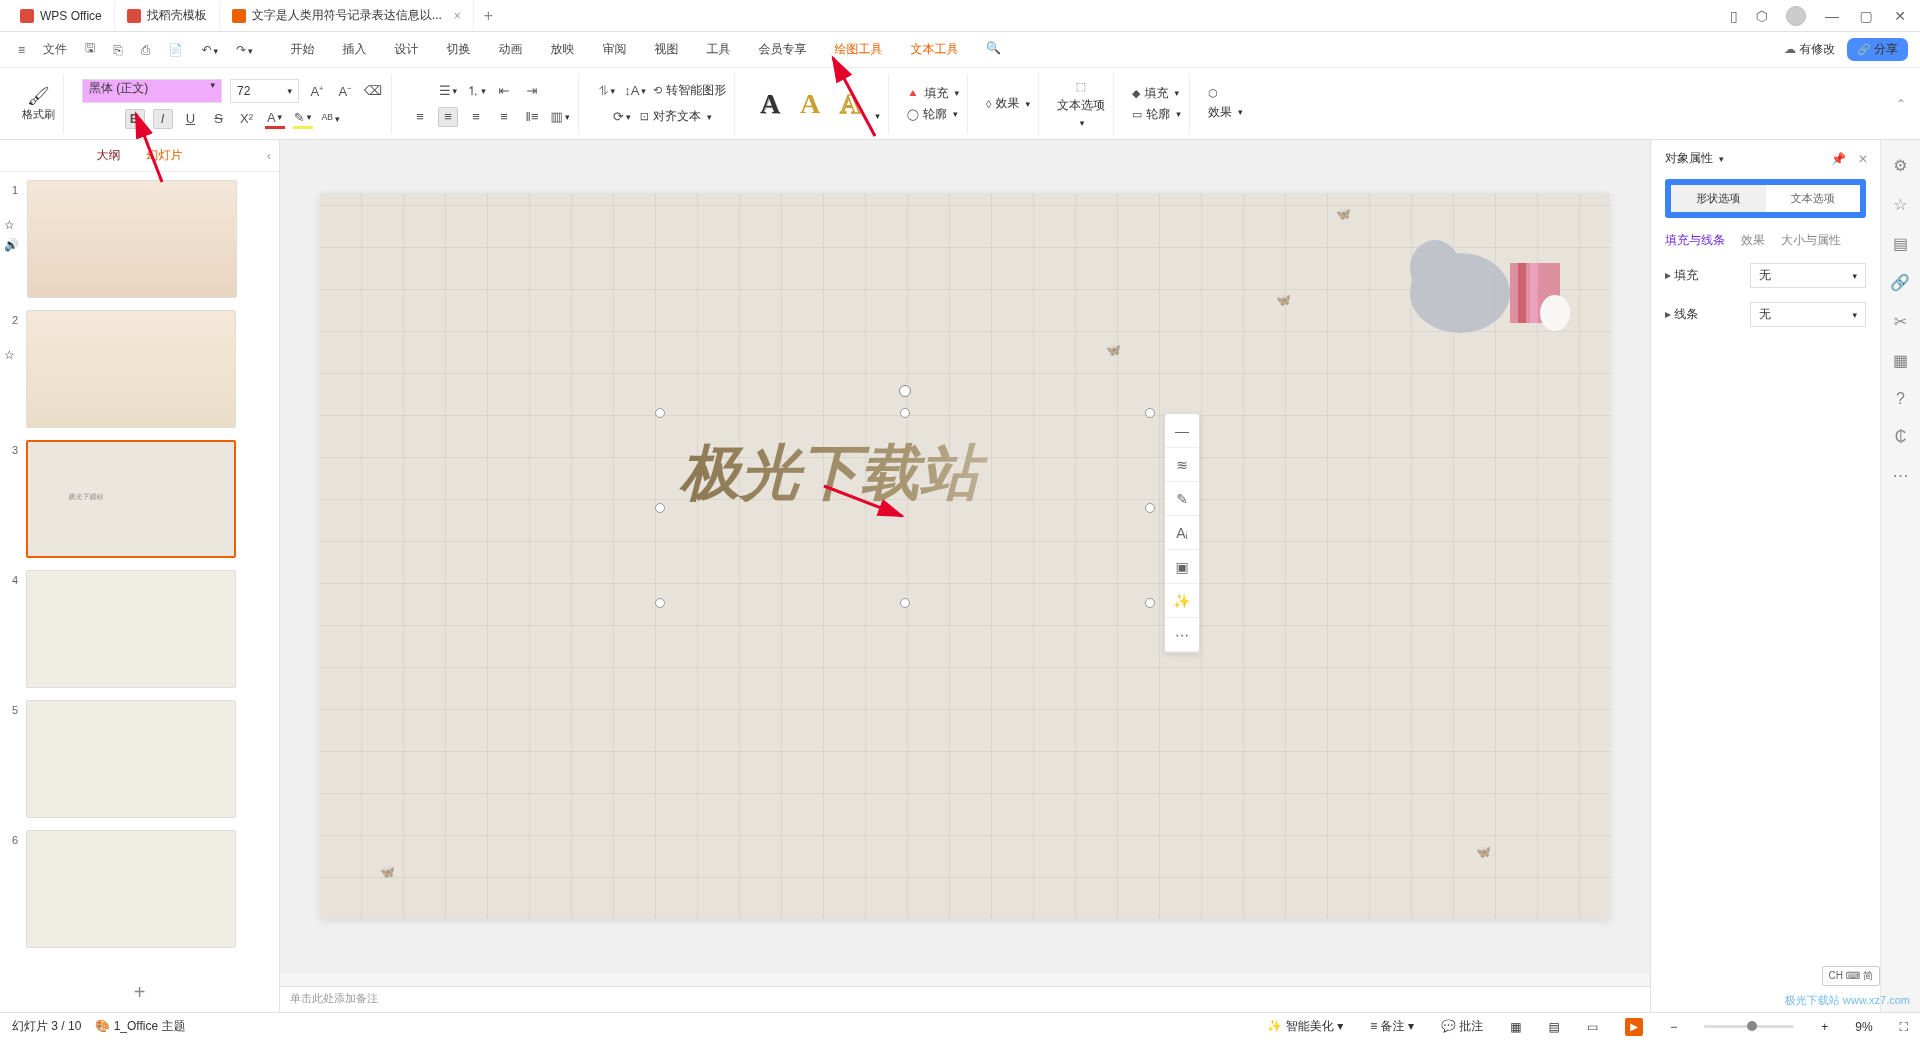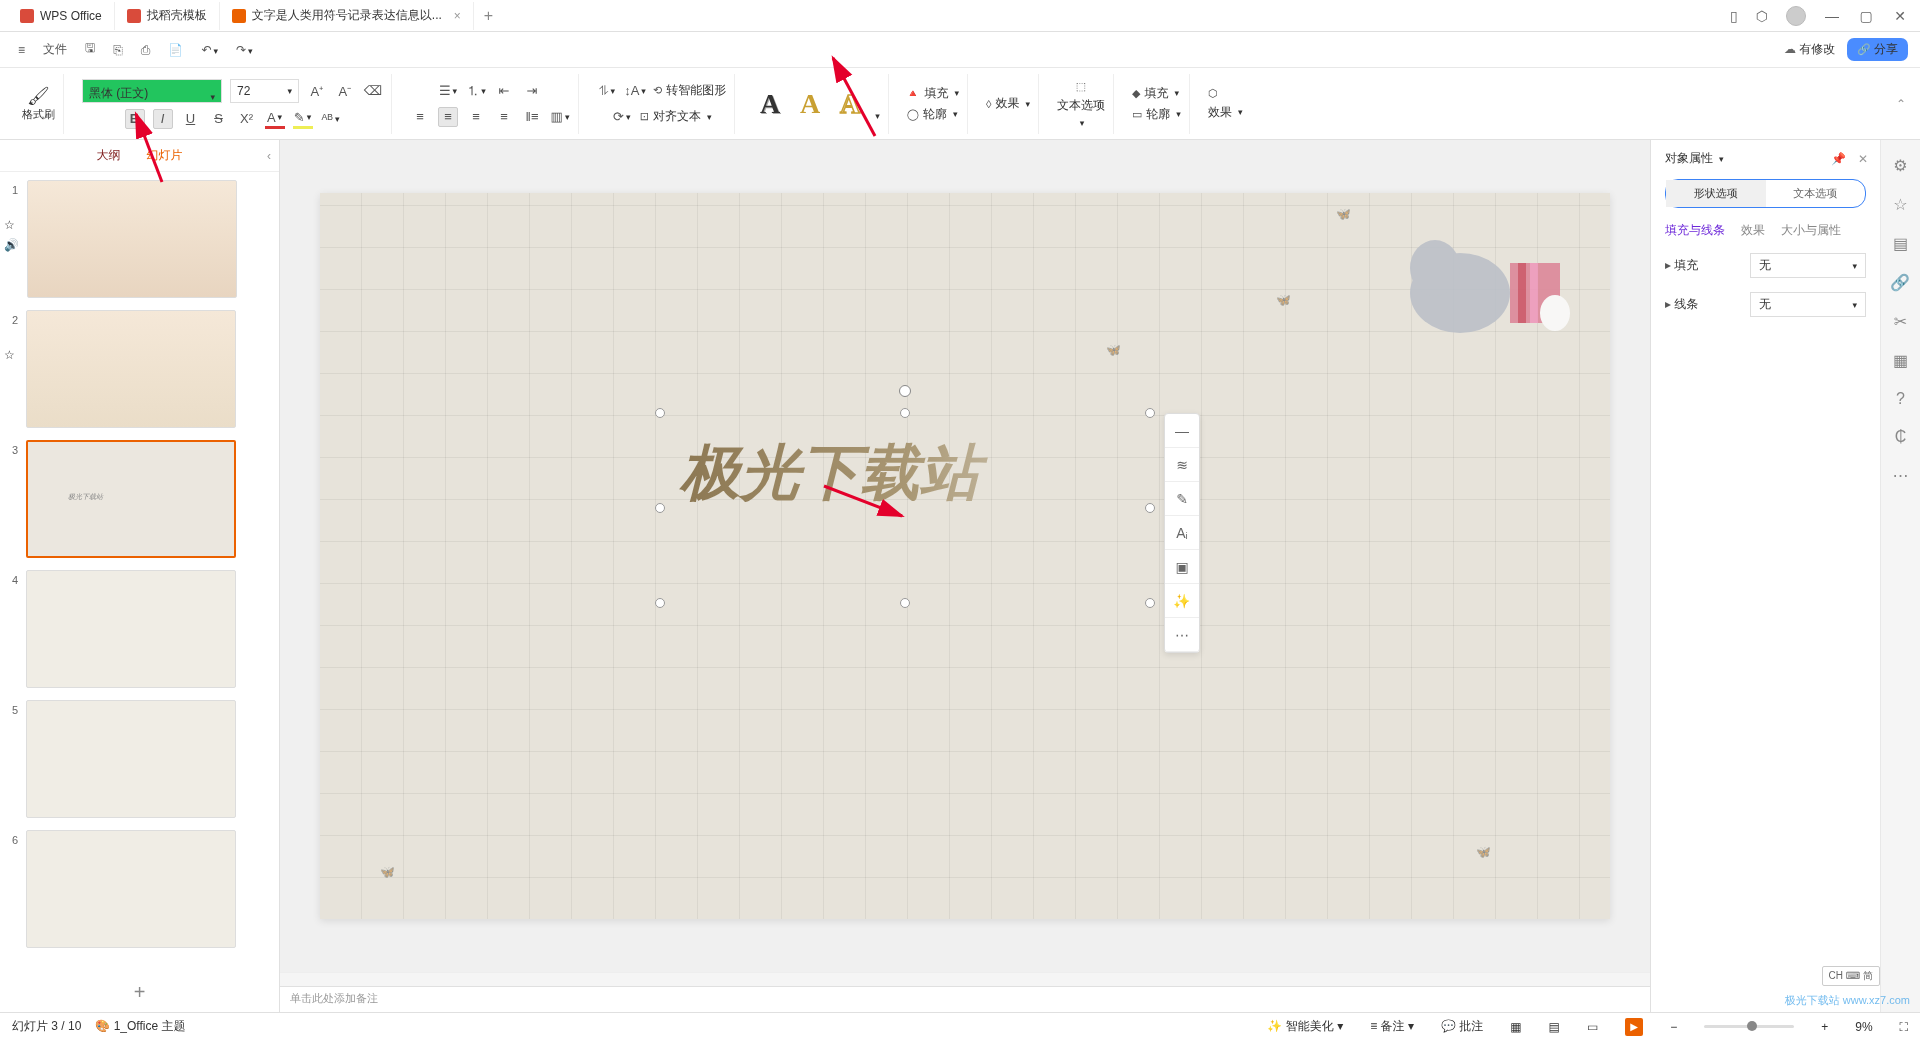--- a/index.html
+++ b/index.html
@@ -24,21 +24,21 @@
 .menu-tab{padding:4px 2px;color:#444}
 .menu-tab.highlight{color:#eb6100}
 .menu-right{margin-left:auto;display:flex;align-items:center;gap:12px}
 .share-btn{background:#4a8cff;color:#fff;padding:3px 10px;border-radius:7px;font-size:11px}
 
 .ribbon{height:72px;background:#fff;display:flex;align-items:center;padding:0 14px;gap:10px;border-bottom:1px solid #e0e0e0}
 .rib-group{display:flex;flex-direction:column;align-items:center;padding:0 8px;border-right:1px solid #eee;height:60px;justify-content:center}
 .rib-row{display:flex;align-items:center;gap:8px}
 .rib-row2{display:flex;flex-direction:column;gap:4px}
 .format-brush{text-align:center;font-size:11px}
-.font-select{height:24px;border:1px solid #ddd;padding:0 6px;width:140px;display:flex;align-items:flex-end;justify-content:space-between;background:#22c55e}
+.font-select{height:24px;border:1px solid #ddd;padding:0 6px;width:140px;display:flex;align-items:flex-start;justify-content:space-between;background:#f0abfc}
 .size-select{height:24px;border:1px solid #ddd;padding:0 6px;width:69px;display:flex;align-items:center;justify-content:space-between;background:#fff}
 .fm-btn{width:20px;height:20px;display:inline-flex;align-items:center;justify-content:center;color:#555;font-size:13px}
 .fm-btn.active{background:#e8e8e8;border:1px solid #ccc;border-radius:2px}
 .bold{font-weight:bold}
 .italic{font-style:italic}
 .underline{text-decoration:underline}
 .strike{text-decoration:line-through}
 .wordart-row{display:flex;gap:6px}
 .wordart{width:34px;height:34px;display:flex;align-items:center;justify-content:center;font-size:28px;font-weight:bold;font-family:serif}
 .wa1{color:#333;text-shadow:1px 1px 0 #aaa}
@@ -80,21 +80,21 @@
 .arrow-red{position:absolute;pointer-events:none}
 .arrow1{left:130px;top:108px;width:40px;height:80px}
 .arrow2{left:825px;top:52px;width:60px;height:90px}
 .arrow3{left:540px;top:342px;width:90px;height:40px}
 
 .notes-bar{height:26px;background:#fff;border-top:1px solid #e0e0e0;padding:4px 10px;color:#999;font-size:11px}
 .hscroll{height:14px;background:#f5f5f5;border-top:1px solid #eee}
 
 .props-panel{width:230px;background:#fff;border-left:1px solid #e0e0e0;padding:10px 14px;position:relative}
 .props-title{font-size:12px;color:#444;margin-bottom:12px;display:flex;align-items:center;gap:4px}
-.props-tabs{display:flex;border:1px solid #3b82f6;border-radius:13px;margin-bottom:14px}
+.props-tabs{display:flex;border:6px solid #3b82f6;border-radius:3px;margin-bottom:14px}
 .props-tab{flex:1;text-align:center;padding:6px;font-size:11px;color:#666}
 .props-tab.active{background:#f0f0f0;color:#333}
 .props-subtabs{display:flex;gap:16px;font-size:11px;margin-bottom:14px}
 .props-subtab{color:#888}
 .props-subtab.active{color:#6d28d9}
 .props-row{display:flex;align-items:center;justify-content:space-between;margin-bottom:14px}
 .props-label{font-size:12px;color:#555}
 .props-select{border:1px solid #ddd;padding:3px 8px;width:116px;font-size:11px;display:flex;justify-content:space-between;align-items:center}
 .props-pin{position:absolute;right:34px;top:12px;color:#999}
 .props-close{position:absolute;right:12px;top:12px;color:#999}
@@ -146,20 +146,35 @@
 <div class="menubar">
   <div class="menu-left">
     <span class="menu-btn">≡</span>
     <span class="menu-btn">文件</span>
     <span class="menu-btn">🖫</span>
     <span class="menu-btn">⎘</span>
     <span class="menu-btn">⎙</span>
     <span class="menu-btn">📄</span>
     <span class="menu-btn">↶<span class="dd">▾</span></span>
     <span class="menu-btn">↷<span class="dd">▾</span></span>
+  </div>
+  <div class="menu-tabs">
+    <span class="menu-tab">开始</span>
+    <span class="menu-tab">插入</span>
+    <span class="menu-tab">设计</span>
+    <span class="menu-tab">切换</span>
+    <span class="menu-tab">动画</span>
+    <span class="menu-tab">放映</span>
+    <span class="menu-tab">审阅</span>
+    <span class="menu-tab">视图</span>
+    <span class="menu-tab">工具</span>
+    <span class="menu-tab">会员专享</span>
+    <span class="menu-tab highlight">绘图工具</span>
+    <span class="menu-tab highlight">文本工具</span>
+    <span class="menu-tab">🔍</span>
   </div>
   <div class="menu-right">
     <span style="color:#666">☁ <span>有修改</span></span>
     <span class="share-btn">🔗 <span>分享</span></span>
   </div>
 </div>
 
 <div class="ribbon">
   <div class="rib-group">
     <span style="font-size:18px">🖌</span>

